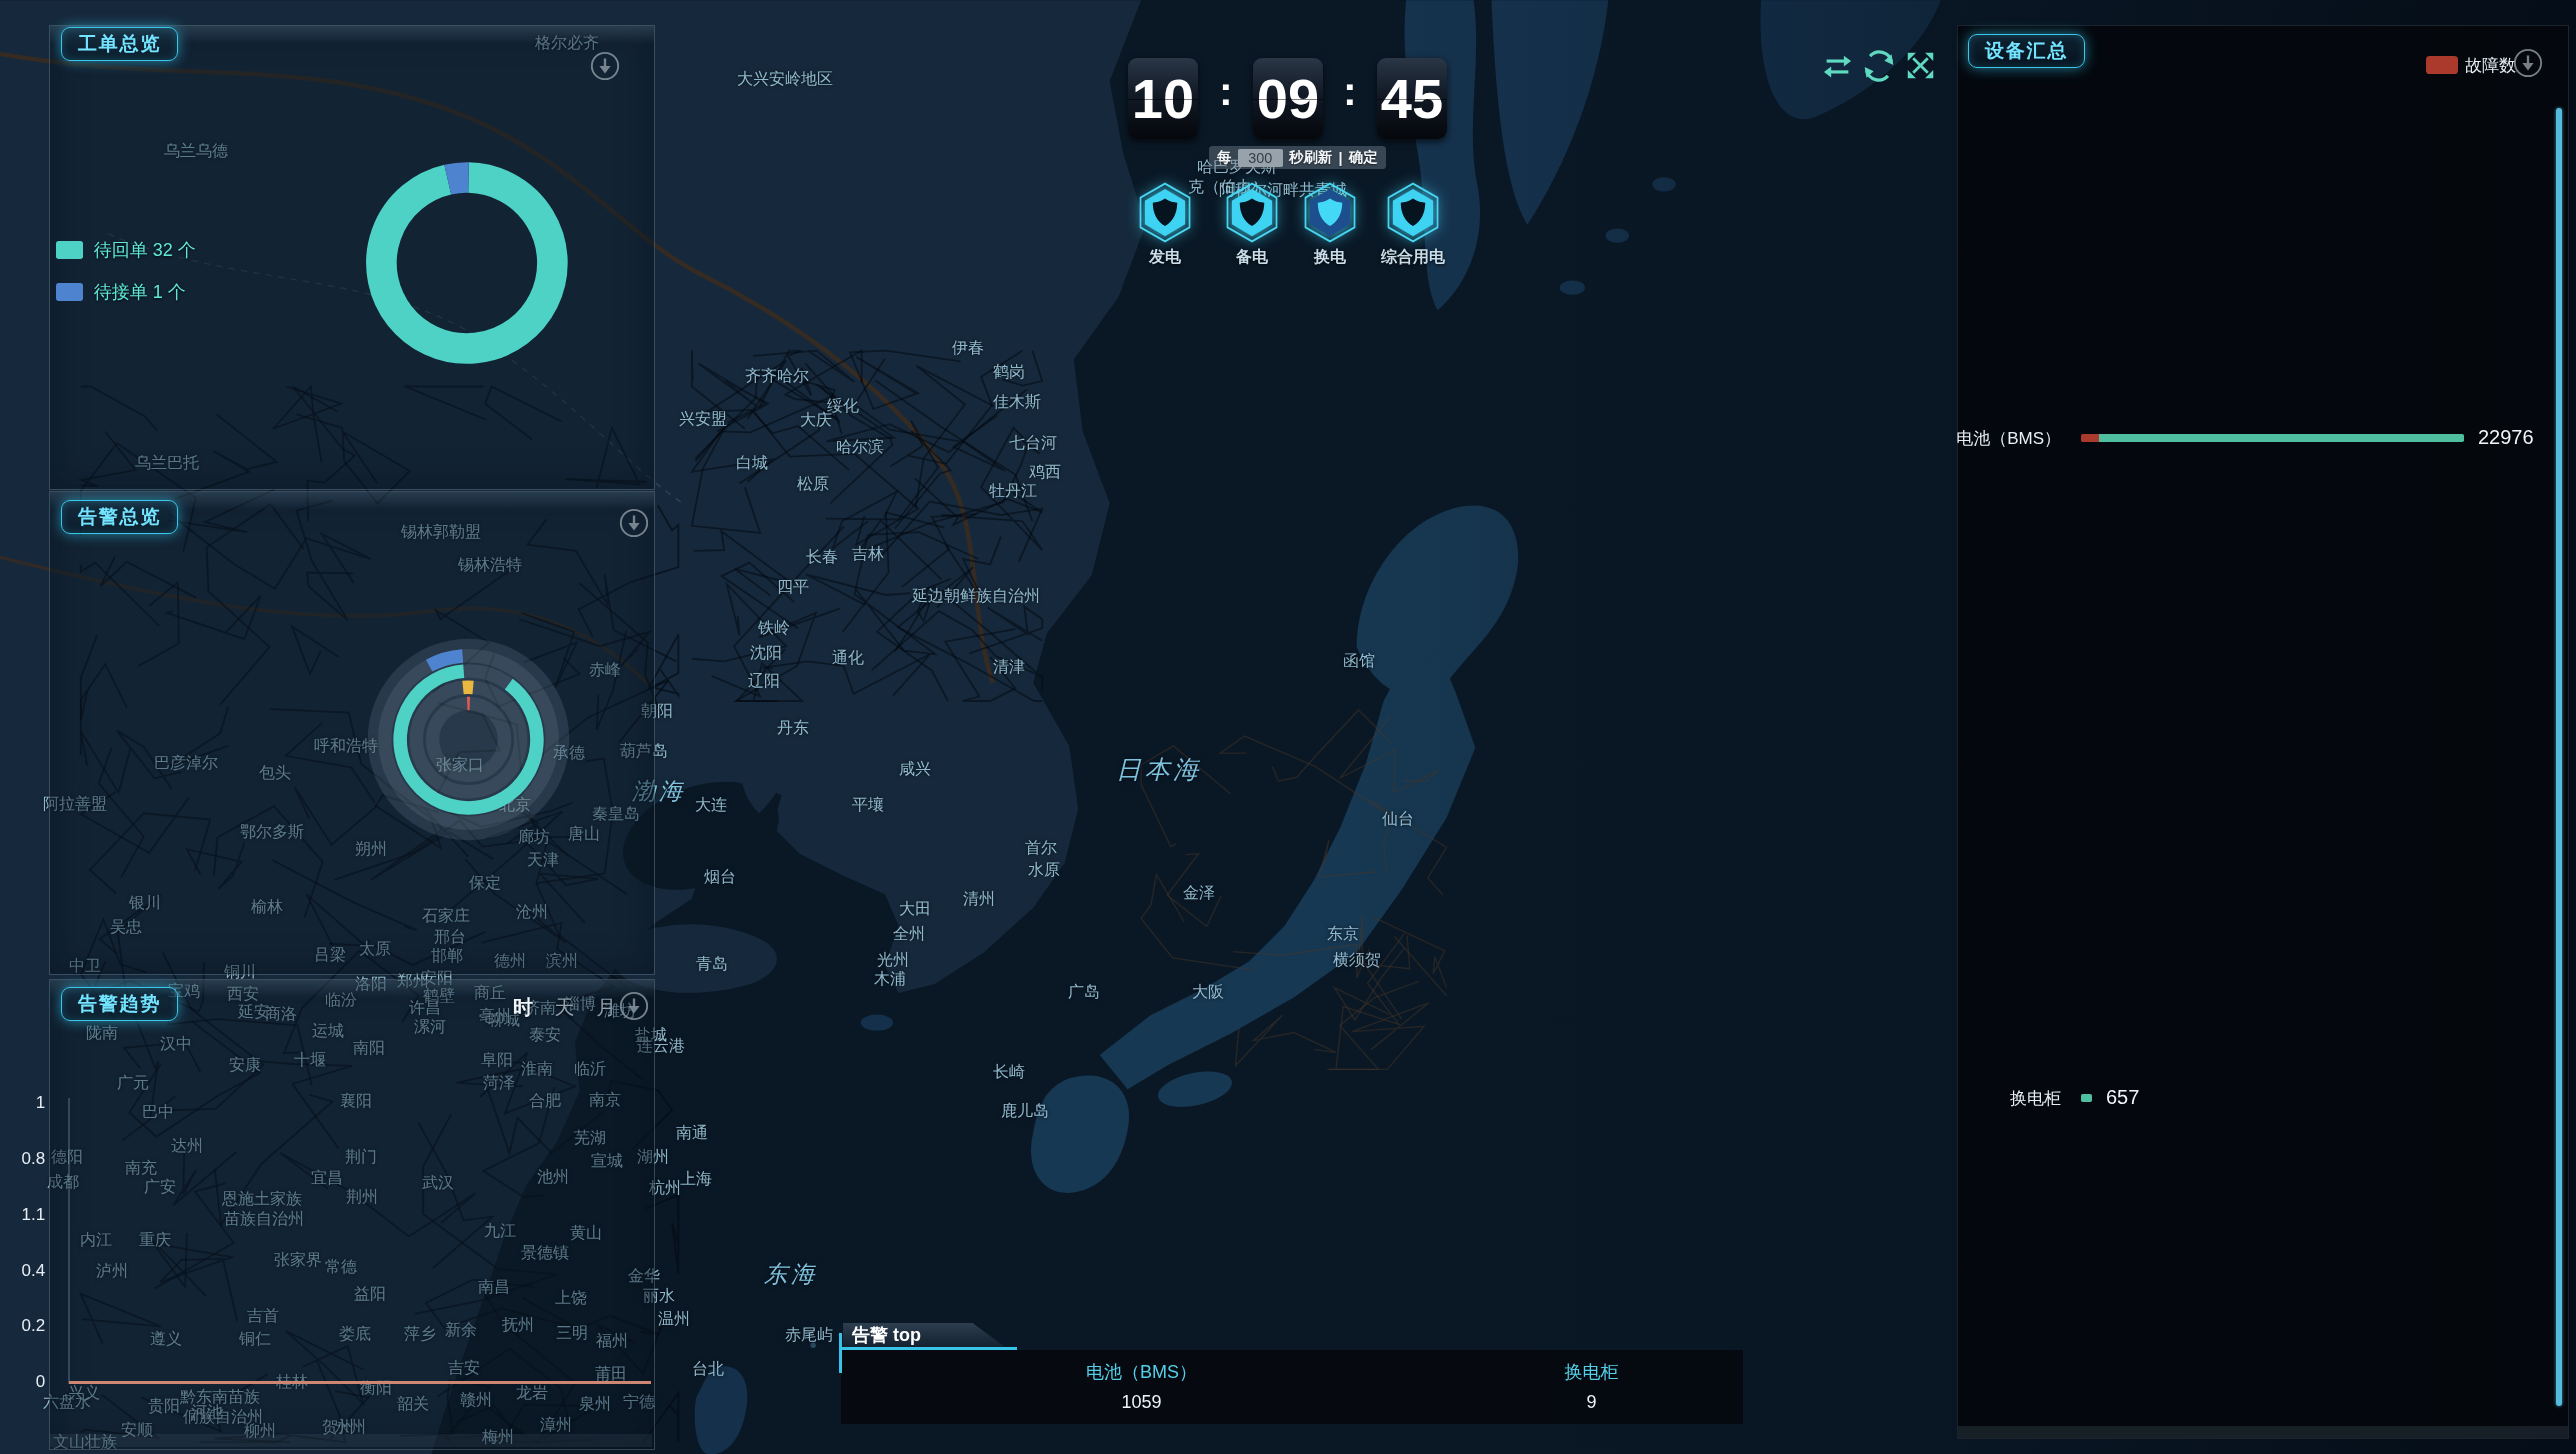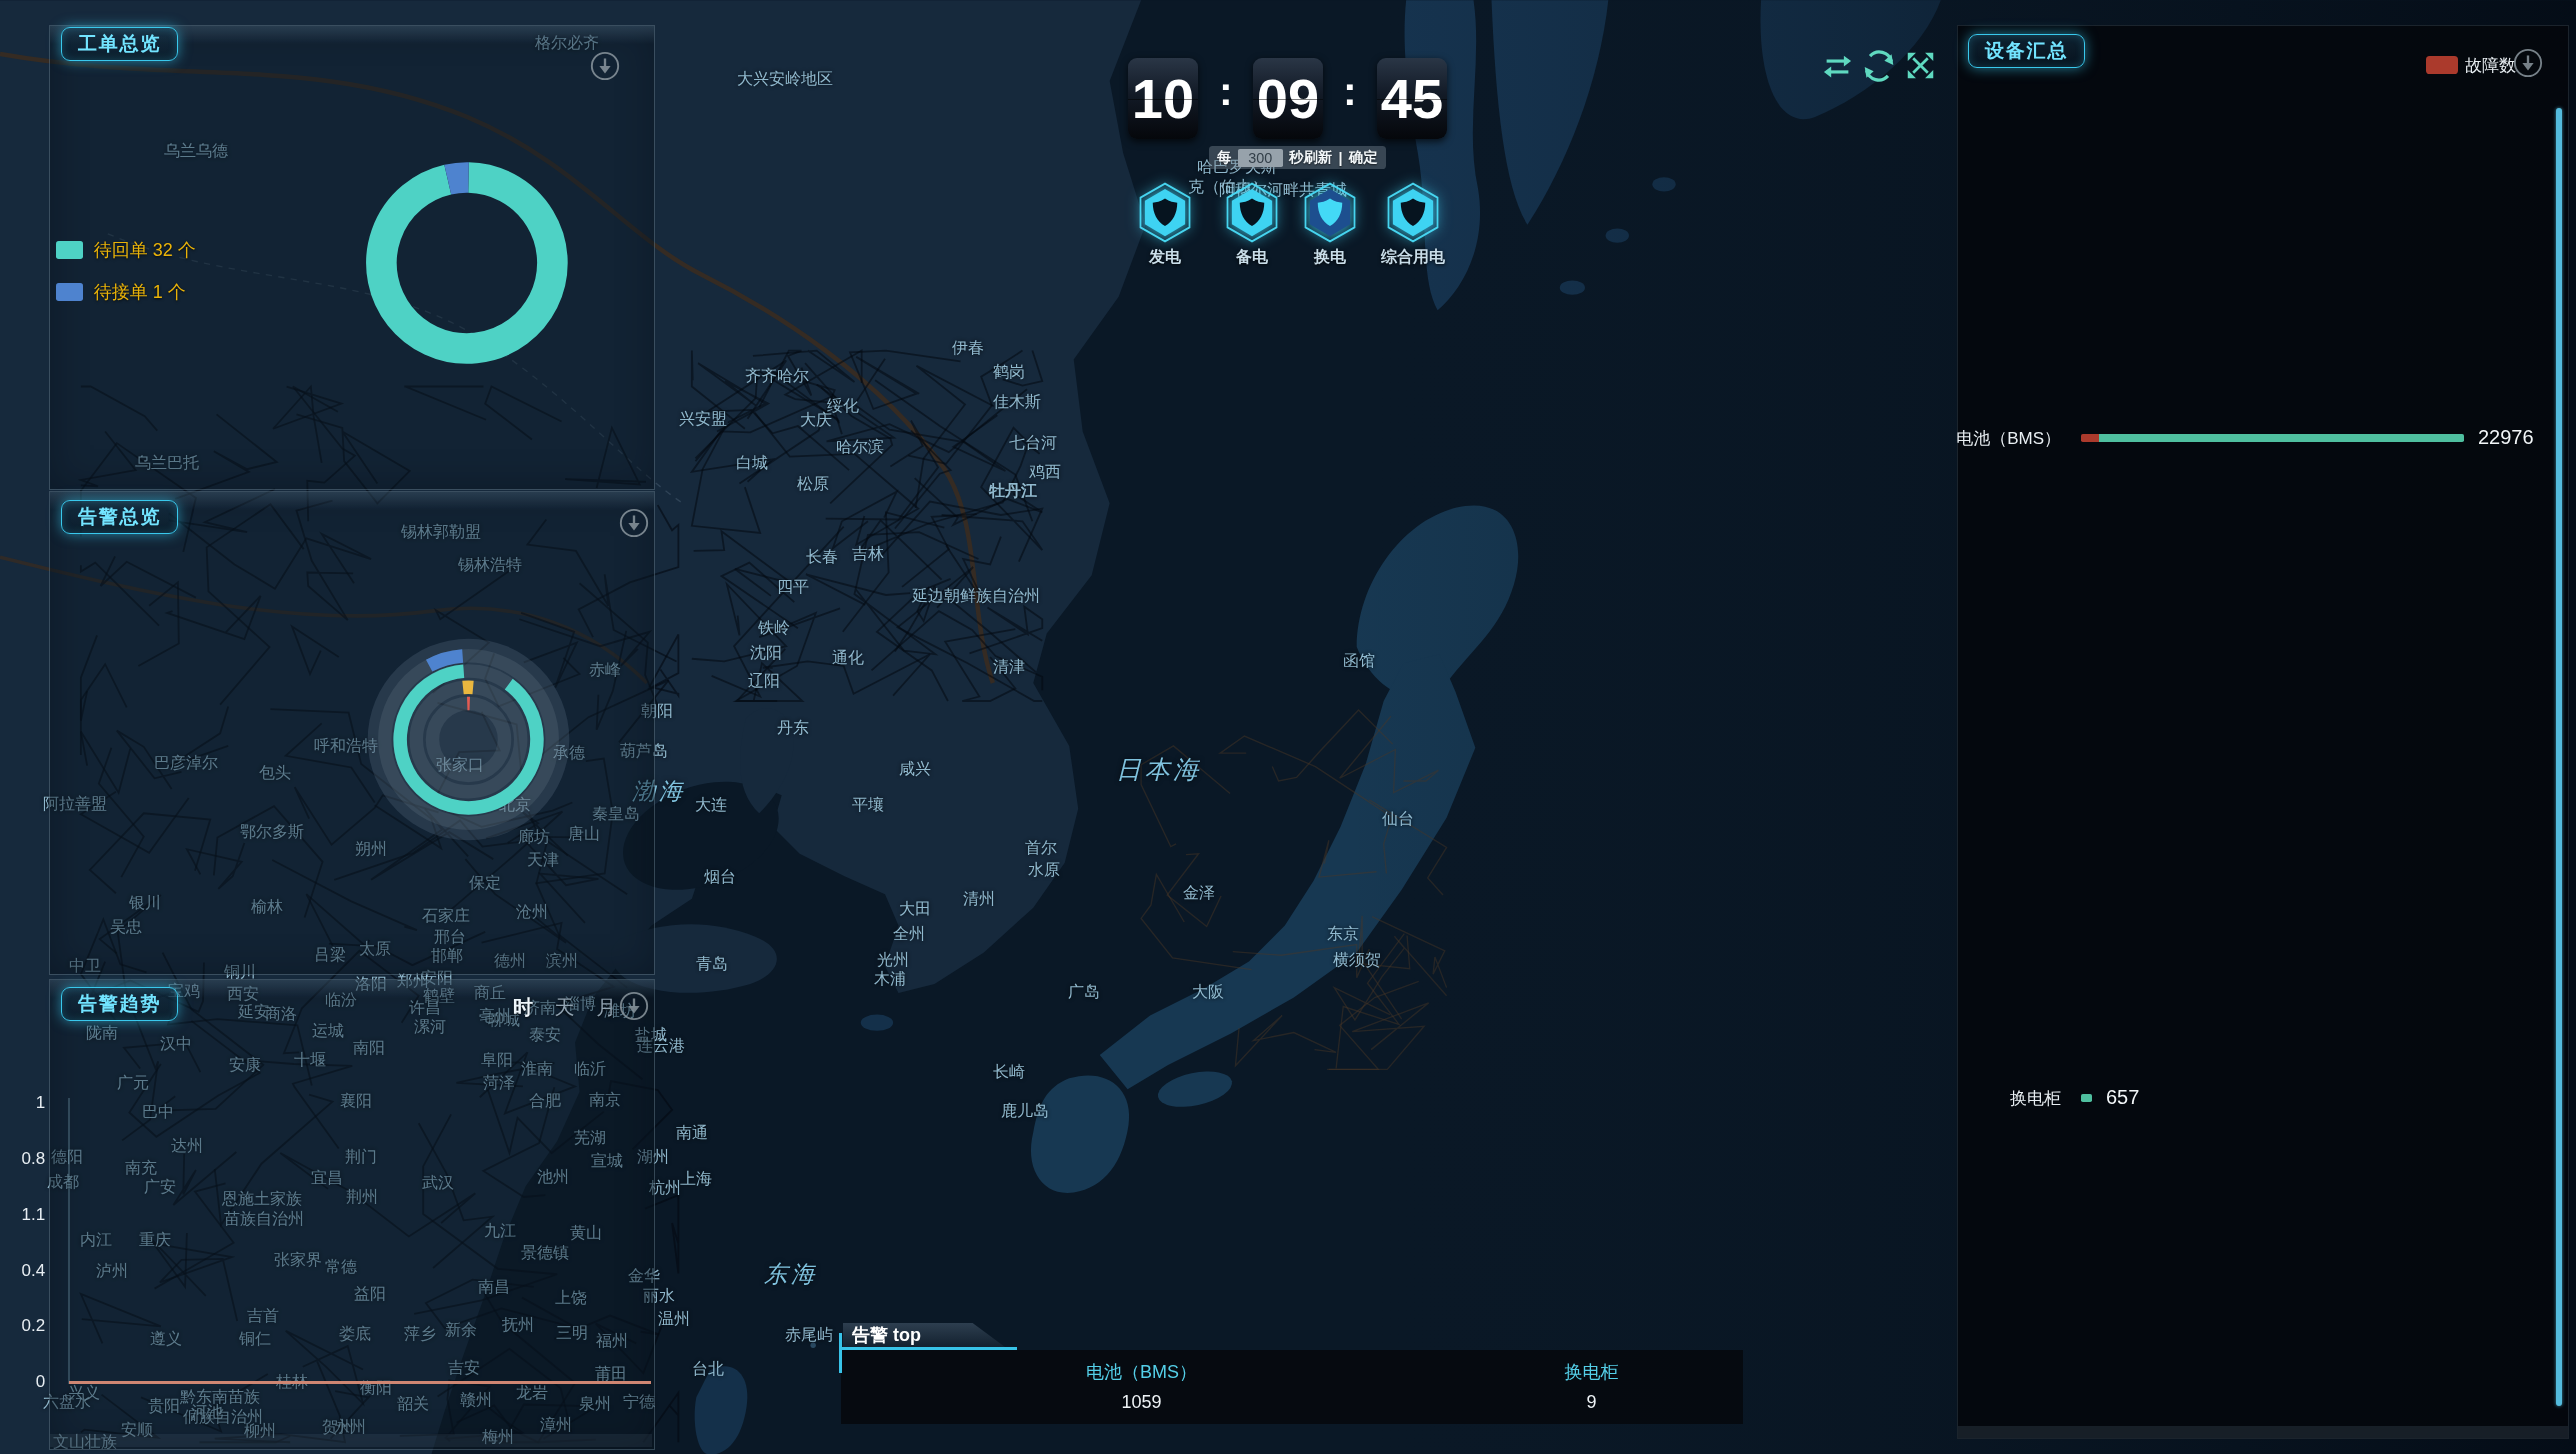--- a/index.html
+++ b/index.html
@@ -21,21 +21,21 @@
   .badge{position:absolute;z-index:7;padding:3px 16px;border:1.8px solid #39c8ec;border-radius:9px;
          color:#72e4ff;font-size:19px;font-weight:bold;letter-spacing:1.8px;
          background:linear-gradient(rgba(20,50,70,.6),rgba(8,26,40,.6));
          box-shadow:0 0 12.6px rgba(57,200,236,.6), inset 0 0 9px rgba(57,200,236,.25);}
   .dl-icon{position:absolute;z-index:8;opacity:.85;cursor:pointer;}
   
   .legend{position:absolute;z-index:7;}
   .lg-row{display:flex;align-items:center;margin-bottom:18px;}
   .lg-row.tight{margin-bottom:15.3px;}
   .lg-swatch{width:27px;height:18px;border-radius:2.7px;margin-right:10.8px;flex:0 0 auto;}
-  .lg-label{color:#eab308;font-size:18px;white-space:nowrap;text-shadow:0 0.9px 2.7px rgba(0,0,0,.8);}
+  .lg-label{color:#5eead4;font-size:18px;white-space:nowrap;text-shadow:0 0.9px 2.7px rgba(0,0,0,.8);}
   
   .trend-tab{display:inline-block;margin-right:21.6px;font-size:20px;color:#90a2b0;cursor:pointer;
              text-shadow:0 0.9px 2.7px rgba(0,0,0,.8);}
   .trend-tab.active{color:#eef6fb;font-weight:bold;}
   .tick{position:absolute;width:38px;text-align:right;color:#e8eef3;font-size:17px;z-index:7;}
   
   .tile{position:absolute;width:70px;height:81px;border-radius:9px;z-index:6;
         background:linear-gradient(180deg,#2a3646 0%,#121a26 45%,#05070b 100%);
         box-shadow:0 2.7px 7.2px rgba(0,0,0,.65);color:#fff;font-size:56px;font-weight:600;
         text-align:center;line-height:81px;}
@@ -290,21 +290,21 @@
       <span class="city" style="left: 843px; top: 406px;">绥化</span>
       <span class="city" style="left: 816px; top: 420px;">大庆</span>
       <span class="city" style="left: 752px; top: 463px;">白城</span>
       <span class="city" style="left: 813px; top: 484px;">松原</span>
       <span class="city" style="left: 860px; top: 447px;">哈尔滨</span>
       <span class="city" style="left: 968px; top: 348px;">伊春</span>
       <span class="city" style="left: 1009px; top: 372px;">鹤岗</span>
       <span class="city" style="left: 1017px; top: 402px;">佳木斯</span>
       <span class="city" style="left: 1033px; top: 443px;">七台河</span>
       <span class="city" style="left: 1045px; top: 472px;">鸡西</span>
-      <span class="city" style="left: 1013px; top: 491px; font-weight: bold;">牡丹江</span>
+      <span class="city" style="left: 1013px; top: 491px;">牡丹江</span>
       <span class="city" style="left: 822px; top: 557px;">长春</span>
       <span class="city" style="left: 868px; top: 554px;">吉林</span>
       <span class="city" style="left: 793px; top: 587px;">四平</span>
       <span class="city" style="left: 976px; top: 596px;">延边朝鲜族自治州</span>
       <span class="city" style="left: 774px; top: 628px;">铁岭</span>
       <span class="city" style="left: 766px; top: 653px;">沈阳</span>
       <span class="city" style="left: 764px; top: 681px;">辽阳</span>
       <span class="city" style="left: 848px; top: 658px;">通化</span>
       <span class="city" style="left: 793px; top: 728px;">丹东</span>
       <span class="city" style="left: 711px; top: 805px;">大连</span>

